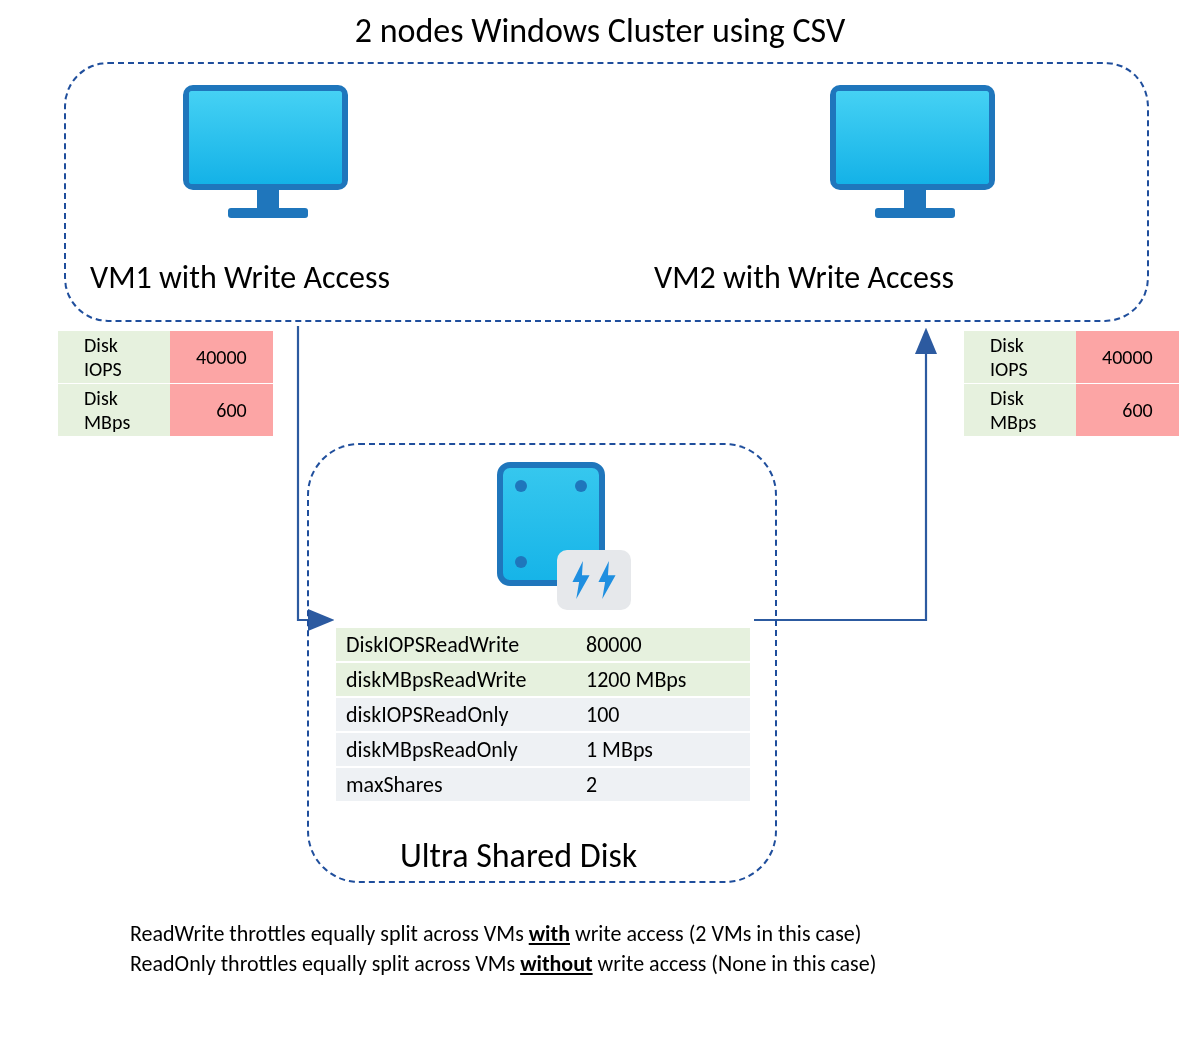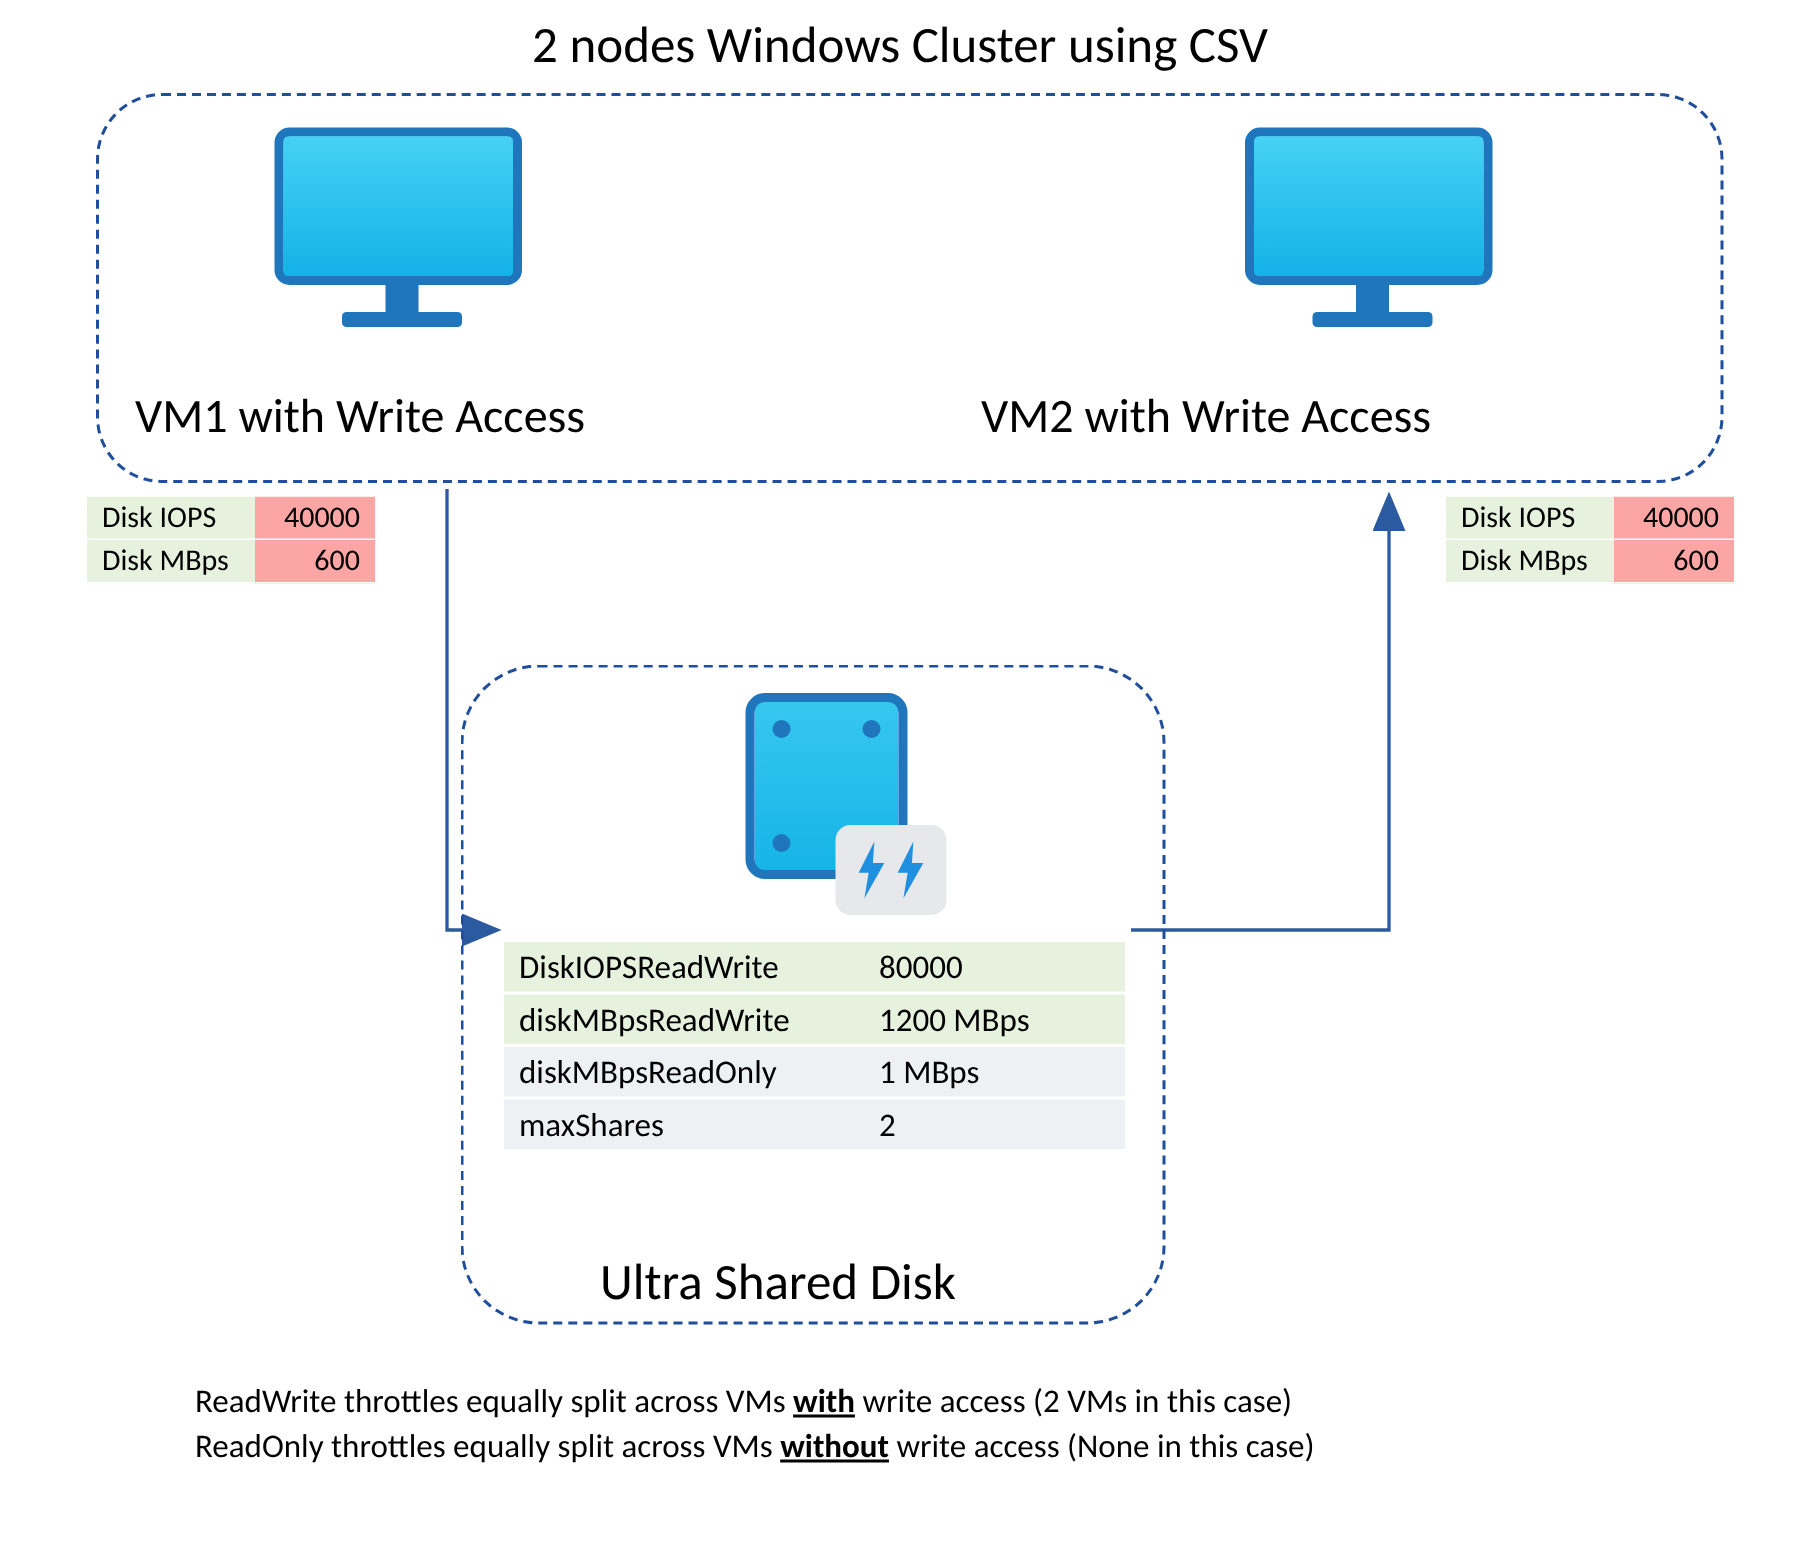--- a/index.html
+++ b/index.html
@@ -74,21 +74,21 @@
   }
   .small-table {
     position: absolute;
     border-collapse: collapse;
     font-size: 20px;
     color: #000;
   }
   .small-table td {
     border-top: 1px solid #fff;
     border-bottom: 1px solid #fff;
-    padding: 2px 10px;
+    padding: 2px 26px;
   }
   .small-table td.label {
     background: #e6f1de;
     width: 112px;
   }
   .small-table td.val {
     background: #fca5a5;
     width: 80px;
     text-align: right;
   }
@@ -263,20 +263,24 @@
   <tbody>
       <tr class="row-rw">
     <td>DiskIOPSReadWrite</td>
     <td>80000</td>
   </tr>
   <tr class="row-rw">
     <td>diskMBpsReadWrite</td>
     <td>1200 MBps</td>
   </tr>
   <tr class="row-ro">
+    <td>diskIOPSReadOnly</td>
+    <td>100</td>
+  </tr>
+  <tr class="row-ro">
     <td>diskMBpsReadOnly</td>
     <td>1 MBps</td>
   </tr>
   <tr class="row-ro">
     <td>maxShares</td>
     <td>2</td>
   </tr>
 </tbody>
   </table>
 

